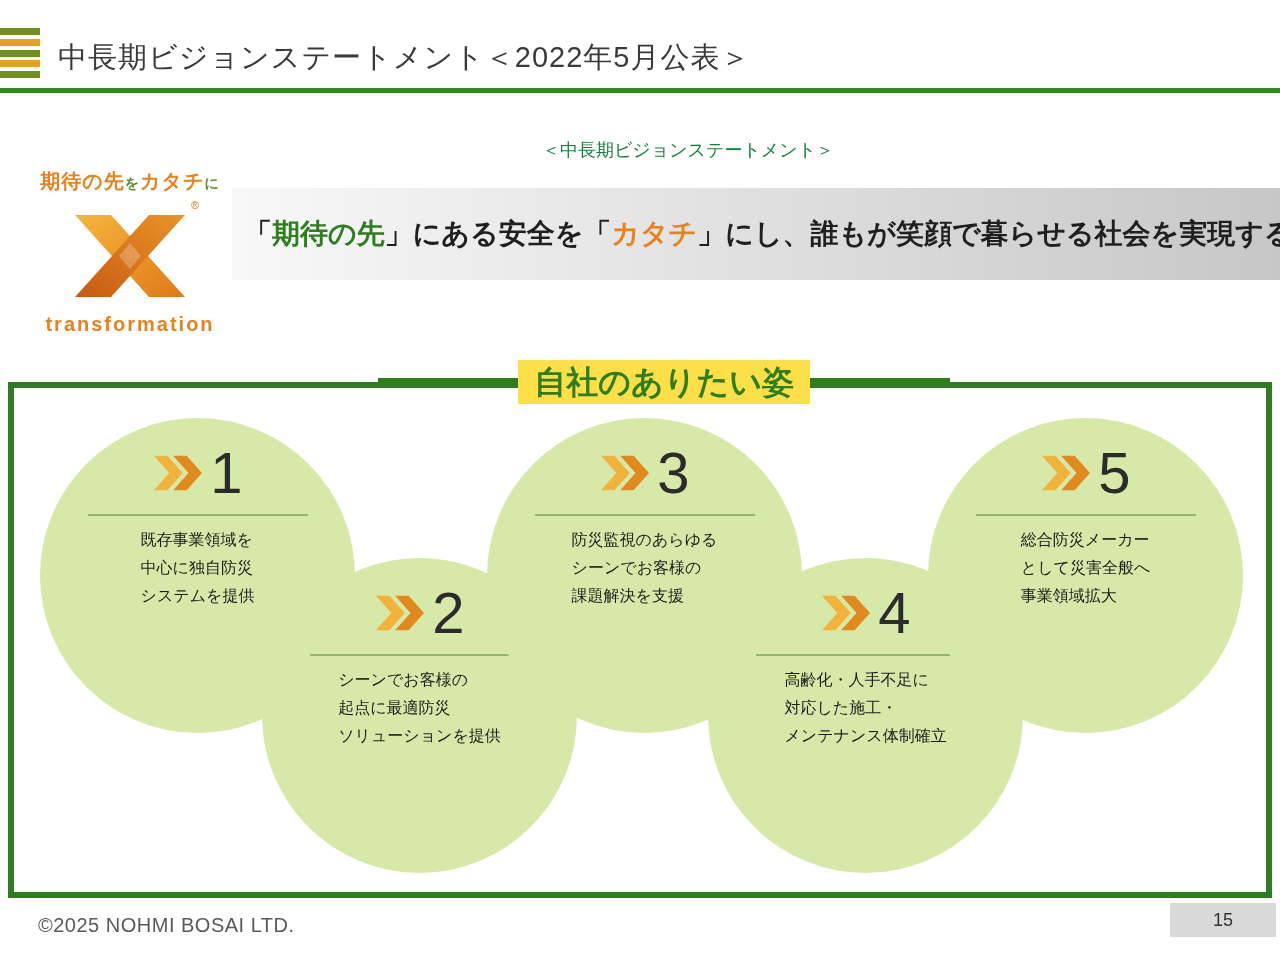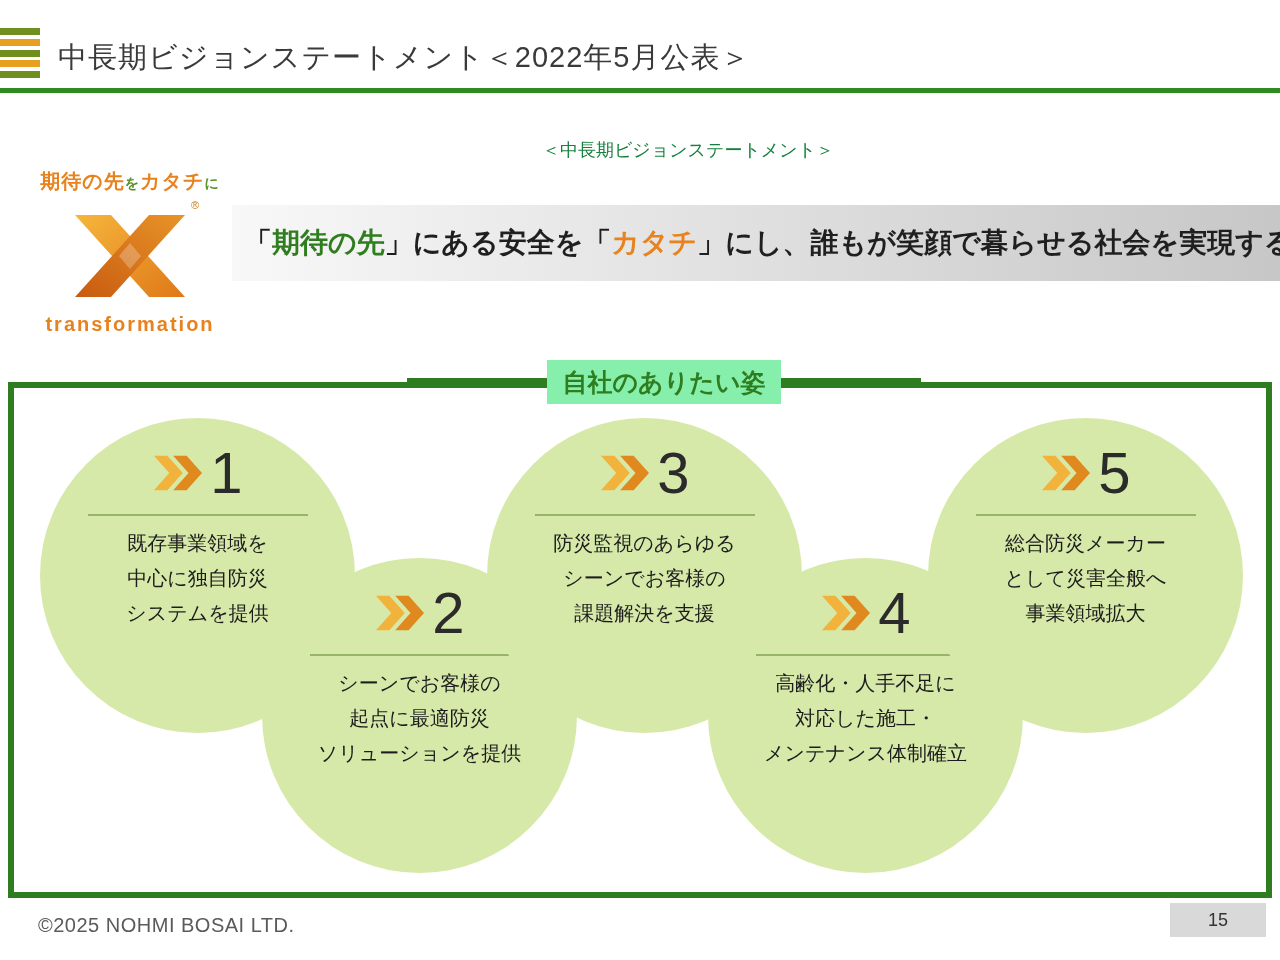--- a/index.html
+++ b/index.html
@@ -19,46 +19,46 @@
 
   
   .logo{position:absolute;left:30px;top:168px;width:200px;text-align:center;}
   .logo-tagline{font-size:20px;font-weight:bold;color:#e8821e;letter-spacing:1px;}
   .logo-tagline .particle{color:#5a8f29;font-size:14px;}
   .logo-x-wrap{position:relative;width:130px;height:110px;margin:6px auto 2px;}
   .logo-registered{position:absolute;right:-4px;top:-2px;font-size:11px;color:#c97a16;}
   .logo-sub{font-size:20px;color:#e8821e;font-weight:600;letter-spacing:2px;}
 
   
-  .banner{position:absolute;left:232px;top:205px;width:1048px;height:76px;background:linear-gradient(90deg,#f8f8f8 0%,#e2e2e2 45%,#c7c7c7 100%);display:flex;align-items:center;}
+  .banner{position:absolute;left:232px;top:188px;width:1048px;height:92px;background:linear-gradient(90deg,#f8f8f8 0%,#e2e2e2 45%,#c7c7c7 100%);display:flex;align-items:center;}
   .banner-text{font-size:28px;color:#1f1f1f;font-weight:600;padding-left:12px;white-space:nowrap;}
   .hl-green{color:#2e7d1f;font-weight:bold;}
   .hl-orange{color:#e8821e;font-weight:bold;}
 
   
   .goals-box{position:absolute;left:8px;top:382px;width:1264px;height:516px;border:6px solid #2e7d1f;box-sizing:border-box;background:#ffffff;}
   .goals-title-wrap{position:absolute;top:360px;left:0;width:100%;display:flex;align-items:center;justify-content:center;z-index:3;}
   .goals-title-bar{width:140px;height:9px;background:#2e7d1f;}
-  .goals-title{background:#86efac;padding:0 16px;font-size:25px;font-weight:bold;color:#2e7d1f;line-height:44px;}
+  .goals-title{background:#fde047;padding:0 16px;font-size:32px;font-weight:bold;color:#2e7d1f;line-height:44px;}
 
   
   .circle{position:absolute;width:315px;height:315px;border-radius:50%;background:#d7e9a9;display:flex;flex-direction:column;align-items:center;box-sizing:border-box;}
   .c1{left:40px;top:418px;}
   .c2{left:262px;top:558px;}
   .c3{left:487px;top:418px;}
   .c4{left:708px;top:558px;}
   .c5{left:928px;top:418px;}
   .circle-head{display:flex;align-items:center;gap:8px;margin-top:26px;}
   .circle-number{font-size:58px;color:#2b2b2b;line-height:1;}
   .circle-rule{width:220px;height:2px;background:#97b468;margin:12px 0 10px;}
-  .circle-text{font-size:20px;color:#1c1c1c;text-align:center;line-height:1.75;white-space:nowrap;}
+  .circle-text{font-size:16px;color:#1c1c1c;line-height:1.75;white-space:nowrap;}
 
   
   .copyright{position:absolute;left:38px;top:914px;font-size:20px;color:#5a5a5a;letter-spacing:0.5px;}
-  .page-box{position:absolute;left:1170px;top:903px;width:96px;height:34px;background:#d9d9d9;display:flex;align-items:center;justify-content:center;font-size:18px;color:#333333;}
+  .page-box{position:absolute;left:1170px;top:903px;width:106px;height:34px;background:#d9d9d9;display:flex;align-items:center;justify-content:center;font-size:18px;color:#333333;}
 </style>
 </head>
 <body>
 
 <div class="slide">
 
   <div class="header-icon">
     <div class="bar bar-olive"></div>
     <div class="bar bar-orange"></div>
     <div class="bar bar-olive"></div>

